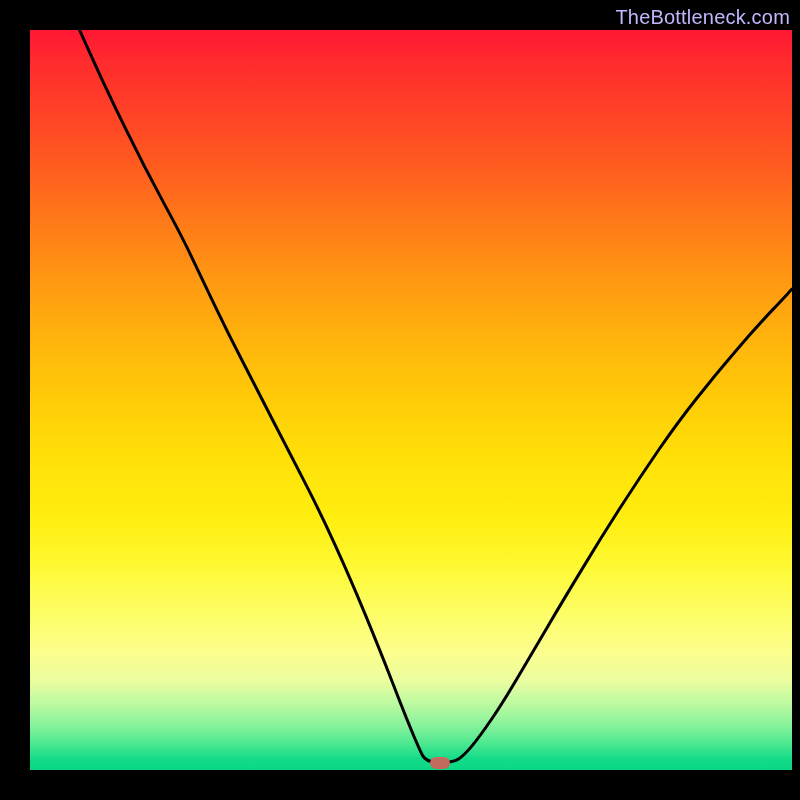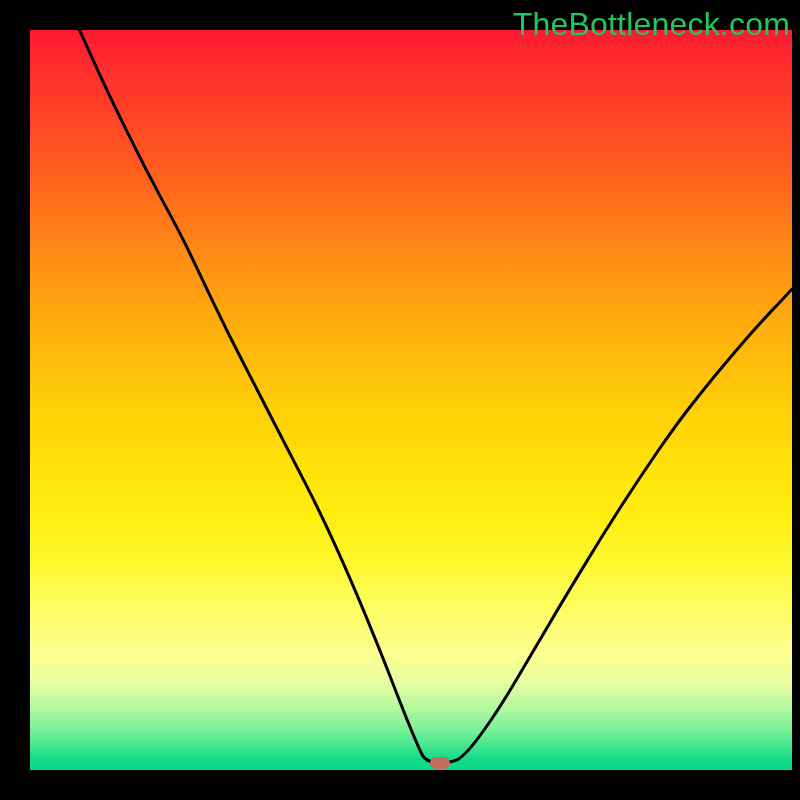--- a/index.html
+++ b/index.html
@@ -14,22 +14,22 @@
   .chart-container {
     position: relative;
     width: 800px;
     height: 800px;
     background: #000;
   }
   .watermark {
     position: absolute;
     top: 6px;
     right: 10px;
-    color: #22c55e;
-    font-size: 32px;
+    color: #c4b5fd;
+    font-size: 20px;
     font-weight: 500;
     letter-spacing: 0.2px;
     z-index: 5;
   }
   .plot-area {
     position: absolute;
     left: 30px;
     top: 30px;
     width: 762px;
     height: 740px;

